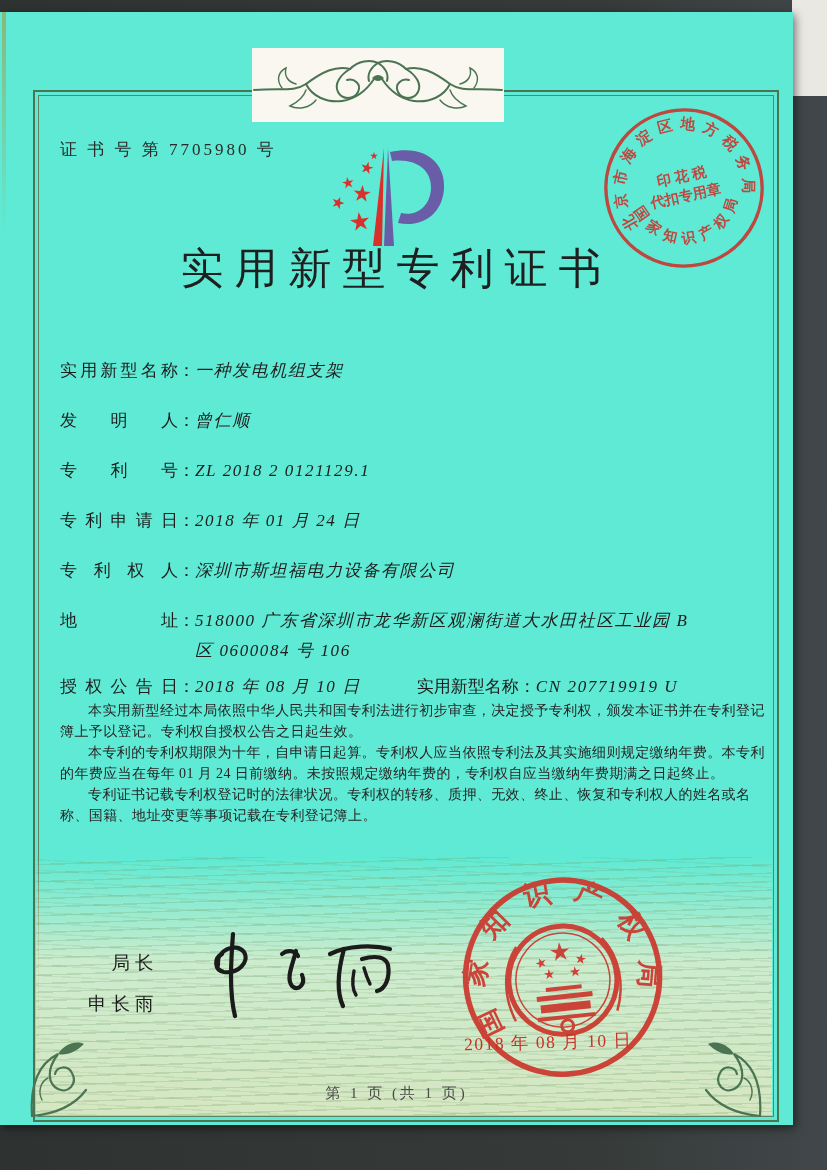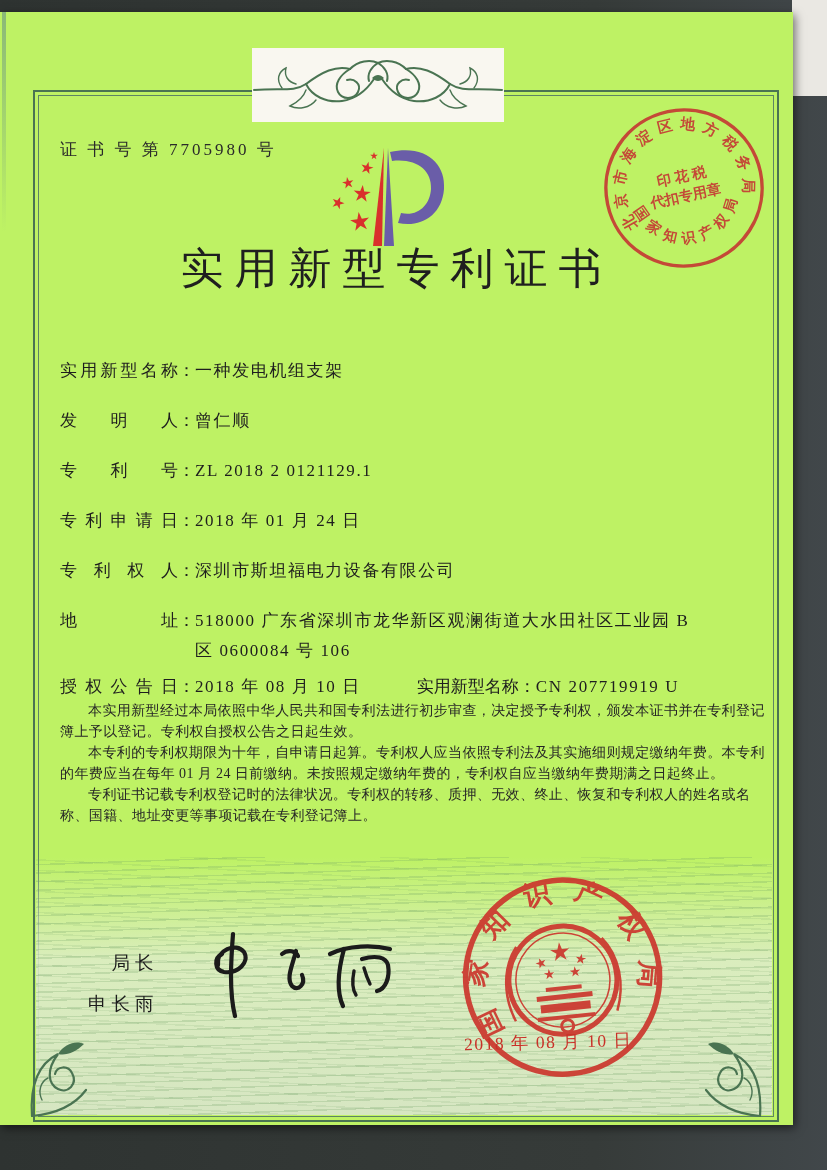--- a/index.html
+++ b/index.html
@@ -5,21 +5,21 @@
   html,body{margin:0;padding:0;}
   body{
     width:827px;height:1170px;
     background:linear-gradient(90deg,#2e3331 0%,#363b39 72%,#41474a 100%);
     font-family:"Liberation Serif","DejaVu Serif",serif;
     position:relative;overflow:hidden;
   }
   .scan-topright{position:absolute;left:792px;top:0;width:35px;height:96px;background:#eae8e3;}
   .paper{
     position:absolute;left:0;top:12px;width:793px;height:1113px;
-    background:#bef264;
+    background:#5eead4;
     box-shadow:2px 3px 9px rgba(0,0,0,.55);
   }
   .edge-sliver{position:absolute;left:2px;top:0;width:4px;height:220px;
     background:linear-gradient(to bottom,#8ab878,rgba(138,184,120,0));}
   .frame{position:absolute;left:33px;top:78px;width:742px;height:1028px;
     border:2.5px solid #4a7452;}
   .frame-inner{position:absolute;left:3px;top:3px;right:3px;bottom:3px;border:1px solid #5d8563;}
   .guilloche{position:absolute;left:36px;top:845px;width:736px;height:258px;
     background-image:
       repeating-linear-gradient(178deg, rgba(0,0,0,0) 0px, rgba(0,0,0,0) 7px, rgba(110,160,100,0.25) 7px, rgba(110,160,100,0.25) 8.5px),
@@ -32,21 +32,21 @@
   .logo{position:absolute;left:318px;top:128px;width:205px;height:115px;}
   .title{position:absolute;left:0;top:228px;width:793px;text-align:center;
     font-size:43px;font-weight:normal;color:#1f1f1f;letter-spacing:11px;}
   .tax-stamp{position:absolute;left:598px;top:90px;width:172px;height:172px;
     transform:rotate(-12deg);opacity:.92;}
   .fields{position:absolute;left:60px;top:344px;width:714px;font-size:17px;color:#1e1e1e;}
   .field-row{line-height:30px;margin-bottom:20px;white-space:nowrap;}
   .field-row.address{margin-bottom:6px;white-space:normal;}
   .field-label{display:inline-block;width:118px;text-align-last:justify;text-justify:inter-character;vertical-align:top;}
   .field-colon{vertical-align:top;}
-  .field-value{letter-spacing:1.6px;vertical-align:top;}
+  .field-value{letter-spacing:1.6px;vertical-align:top;font-style:italic;}
   .address .field-value{display:inline-block;width:506px;white-space:normal;}
   .group2{margin-left:56px;}
   .paragraphs{position:absolute;left:60px;top:688px;width:714px;font-size:14px;
     line-height:1.5;letter-spacing:0.4px;color:#262626;}
   .paragraphs p{margin:0;text-indent:2em;}
   .official-block{position:absolute;left:88px;top:938px;font-size:18.5px;letter-spacing:5px;color:#1c1c1c;z-index:3;text-align:right;}
   .official-block div{margin-bottom:16px;}
   .signature{position:absolute;left:188px;top:906px;width:218px;height:108px;z-index:3;}
   .seal{position:absolute;left:450px;top:862px;width:228px;height:214px;transform:rotate(-6deg);opacity:.93;z-index:2;}
   .seal-date{position:absolute;left:464px;top:1018px;font-size:17.5px;letter-spacing:1.5px;
@@ -204,14 +204,15 @@
       <rect x="88" y="129" width="50" height="8" stroke="none"></rect>
       <rect x="84" y="141" width="58" height="4" stroke="none"></rect>
       <circle cx="113" cy="152" r="6" fill="none" stroke-width="3"></circle>
       <path d="M62,142 C52,117 54,88 70,68" fill="none" stroke-width="2.5"></path>
       <path d="M164,142 C174,117 172,88 156,68" fill="none" stroke-width="2.5"></path>
     </g>
   </svg>
 
   <div class="seal-date">2018 年 08 月 10 日</div>
 
+  <div class="footer">第 1 页 (共 1 页)</div>
 
 </div>
 
 </body></html>

